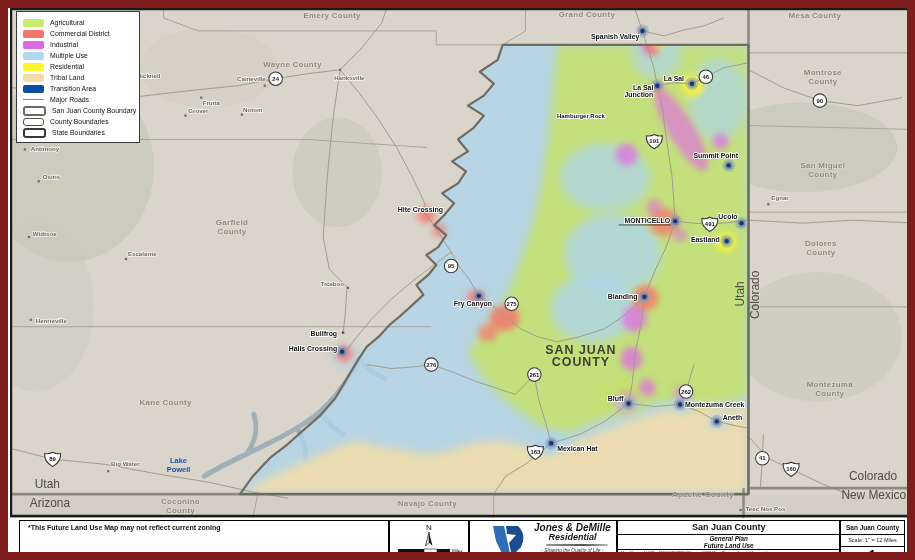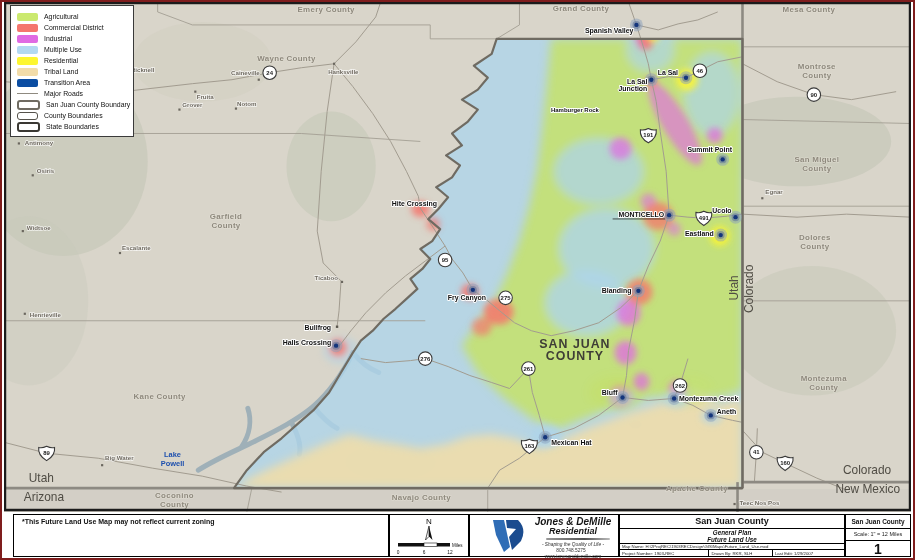--- a/index.html
+++ b/index.html
@@ -1,16 +1,16 @@
 <!DOCTYPE html>
 <html><head>
 <meta charset="utf-8">
 <style>
   html,body{margin:0;padding:0;background:#888;}
-  .page{position:relative;width:915px;height:560px;background:#fff;border:2px solid #7f1d1d;box-sizing:border-box;overflow:hidden;font-family:"Liberation Sans",sans-serif;}
+  .page{position:relative;width:915px;height:560px;background:#fff;border:8px solid #7f1d1d;box-sizing:border-box;overflow:hidden;font-family:"Liberation Sans",sans-serif;}
   .map-svg{position:absolute;left:2px;top:0;width:907px;height:510px;display:block;}
   svg text{font-family:"Liberation Sans",sans-serif;}
   .lbl-town{font-size:7px;font-weight:bold;fill:#101010;paint-order:stroke;stroke:#ffffff;stroke-width:1.8px;stroke-linejoin:round;}
   .lbl-town-sm{font-size:6px;}
   .lbl-minor{font-size:6.2px;font-weight:600;fill:#6e695f;paint-order:stroke;stroke:#ffffff;stroke-opacity:.75;stroke-width:1.4px;}
   .lbl-county{font-size:8px;font-weight:700;fill:#8e897d;letter-spacing:.3px;paint-order:stroke;stroke:#e8e4da;stroke-opacity:.6;stroke-width:1.2px;text-anchor:middle;}
   .lbl-state{font-size:12px;fill:#4f4c44;}
   .lbl-big{font-size:12.5px;font-weight:800;fill:#3f3e36;letter-spacing:1px;text-anchor:middle;}
   .lbl-lake{font-size:7.5px;font-weight:700;fill:#1d4fae;text-anchor:middle;}
   .lbl-shield{font-size:6px;font-weight:700;fill:#1a1a1a;text-anchor:middle;}

